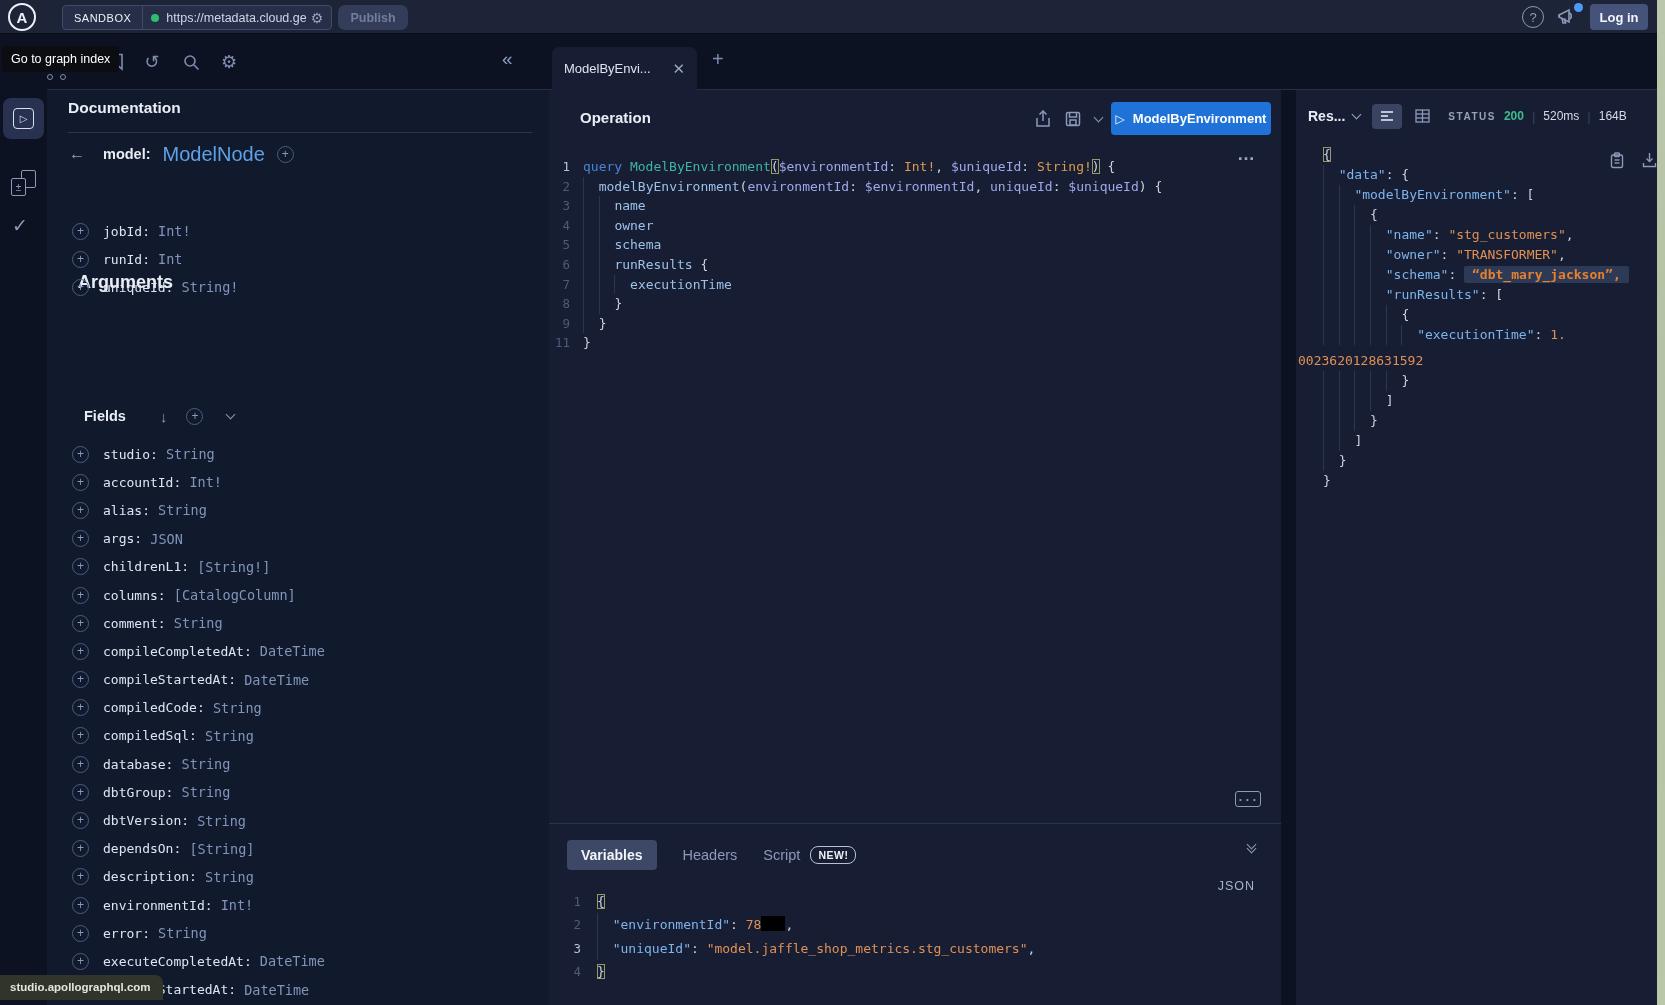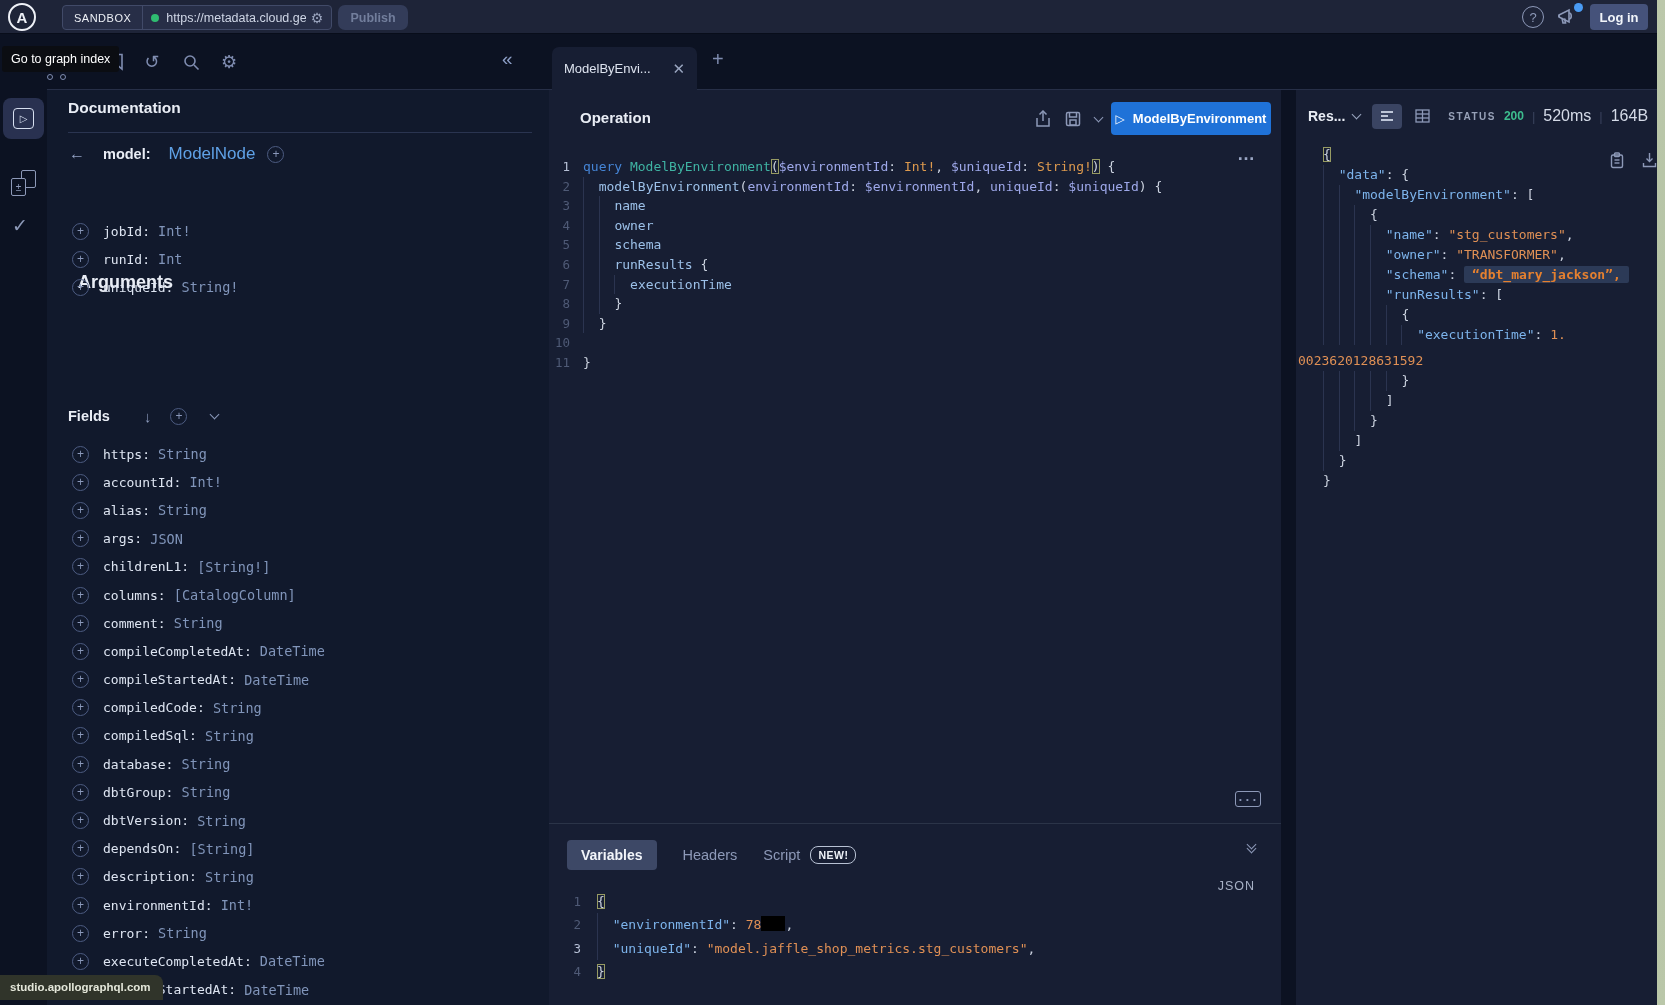--- a/index.html
+++ b/index.html
@@ -58,27 +58,27 @@
   .statuspill { position:absolute; left:0; top:975px; background:#30342a; color:#e3e6d9; font-size:11.5px;
                 font-weight:bold; padding:6px 12px 7px 10px; border-radius:0 8px 0 0; z-index:60; }
 
   
   .docpanel { position:absolute; left:47px; top:90px; width:502px; height:915px; background:#11192c; overflow:hidden; }
   .doc-title { position:absolute; left:21px; top:9px; font-size:15.5px; font-weight:bold; color:#e9edf5; }
   .doc-div { position:absolute; left:21px; top:42px; width:464px; height:1px; background:#2a3450; }
   .modelrow { position:absolute; left:0; top:52px; height:24px; display:flex; align-items:center; }
   .backarrow { margin-left:22px; color:#93a2c4; font-size:16px; width:24px; }
   .modellabel { margin-left:10px; font-size:14.5px; font-weight:bold; color:#e9edf5; }
-  .modeltype { margin-left:18px; font-size:17px; color:#5fa1e6; }
+  .modeltype { margin-left:12px; font-size:20px; color:#5fa1e6; }
   .cplus { width:17px; height:17px; border:1.3px solid #4d5c82; border-radius:50%; color:#8a98ba;
            font-size:12px; line-height:14px; text-align:center; flex:none; }
   .modelrow .cplus { margin-left:12px; }
   .sec-title { position:absolute; left:31px; font-size:18px; font-weight:bold; color:#e9edf5; }
   .args-list { position:absolute; left:0; top:127px; right:0; }
-  .fields-head { position:absolute; left:0; top:313px; height:26px; display:flex; align-items:center; color:#8a98ba; }
+  .fields-head { position:absolute; left:16px; top:313px; height:26px; display:flex; align-items:center; color:#8a98ba; }
   .fields-head .ttl { margin-left:21px; font-size:14.5px; font-weight:bold; color:#e9edf5; }
   .fields-head .dn { margin-left:34px; font-size:15px; }
   .fields-head .cplus { margin-left:19px; }
   .fields-list { position:absolute; left:0; top:350px; right:0; }
   .frow { height:28.2px; display:flex; align-items:center; }
   .frow .cplus { margin-left:25px; }
   .frow .fname { margin-left:14px; font-family:"DejaVu Sans Mono", monospace; font-size:13px; color:#dee5f2; }
   .frow .ftype { font-family:"DejaVu Sans Mono", monospace; font-size:13.5px; color:#8195ba; white-space:pre; }
   .chevron { display:inline-block; width:7px; height:7px; border-right:1.6px solid currentColor;
              border-bottom:1.6px solid currentColor; transform:rotate(45deg); }
@@ -140,21 +140,21 @@
   .resp-head { position:absolute; left:0; top:12px; right:0; height:28px; display:flex; align-items:center;
                padding:0 10px 0 12px; gap:8px; }
   .resp-title { font-size:14px; font-weight:bold; color:#e9edf5; }
   .resp-head .chevron { color:#9aa6c0; margin-top:-3px; }
   .viewpill { width:30px; height:25px; background:#3a4462; border-radius:4px; display:flex; align-items:center;
               justify-content:center; color:#cdd5e6; margin-left:4px; }
   .gridicon { width:24px; height:25px; display:flex; align-items:center; justify-content:center; color:#8d99b8; }
   .statlbl { margin-left:6px; color:#97a1b8; font-size:10px; letter-spacing:1.5px; font-weight:bold; }
   .statcode { color:#3dbd8e; font-size:12px; font-weight:bold; }
   .sep { color:#39425c; font-size:13px; }
-  .mval { color:#d5dbe8; font-size:16px; }
+  .mval { color:#d5dbe8; font-size:12px; }
   .resp-actions { position:absolute; right:18px; top:62px; display:flex; gap:18px; color:#8d99b8; z-index:5; }
   .respcode { position:absolute; left:0; top:55px; right:0; bottom:0; padding-left:27px;
               font-family:"DejaVu Sans Mono", monospace; font-size:13px; overflow:hidden; }
   .respcode .cl { height:20px; line-height:20px; }
   .cl.wrap { margin-left:-25px;margin-top:6px; }
 
   
   .sagestrip { position:absolute; left:1657px; top:0; width:8px; height:1005px;
                background:linear-gradient(180deg,#bcc8ab,#b3c2a4 40%,#bac7a9); }
 
@@ -256,21 +256,21 @@
       </div>
     <div class="fields-head">
       <span class="ttl">Fields</span>
       <span class="dn">↓</span>
       <span class="cplus">+</span>
       <span class="chevron"></span>
     </div>
     <div class="fields-list" id="fields-list">
         <div class="frow">
           <span class="cplus">+</span>
-          <span class="fname">https:</span>
+          <span class="fname">studio:</span>
           <span class="ftype"> String</span>
         </div>
         <div class="frow">
           <span class="cplus">+</span>
           <span class="fname">accountId:</span>
           <span class="ftype"> Int!</span>
         </div>
         <div class="frow">
           <span class="cplus">+</span>
           <span class="fname">alias:</span>
@@ -441,24 +441,20 @@
         <div class="cl">
           <span class="ln">8</span>
           <span class="ind"></span>
           <span class="ind"></span>
           <span class="ct"><span class="tok-p">}</span></span>
         </div>
         <div class="cl">
           <span class="ln">9</span>
           <span class="ind"></span>
           <span class="ct"><span class="tok-p">}</span></span>
-        </div>
-        <div class="cl">
-          <span class="ln">10</span>
-          <span class="ct"></span>
         </div>
         <div class="cl">
           <span class="ln">11</span>
           <span class="ct"><span class="tok-p">}</span></span>
         </div>
       </div>
     <div class="kbd-icon">• • •</div>
   </div>
 
   <div class="varpanel">

